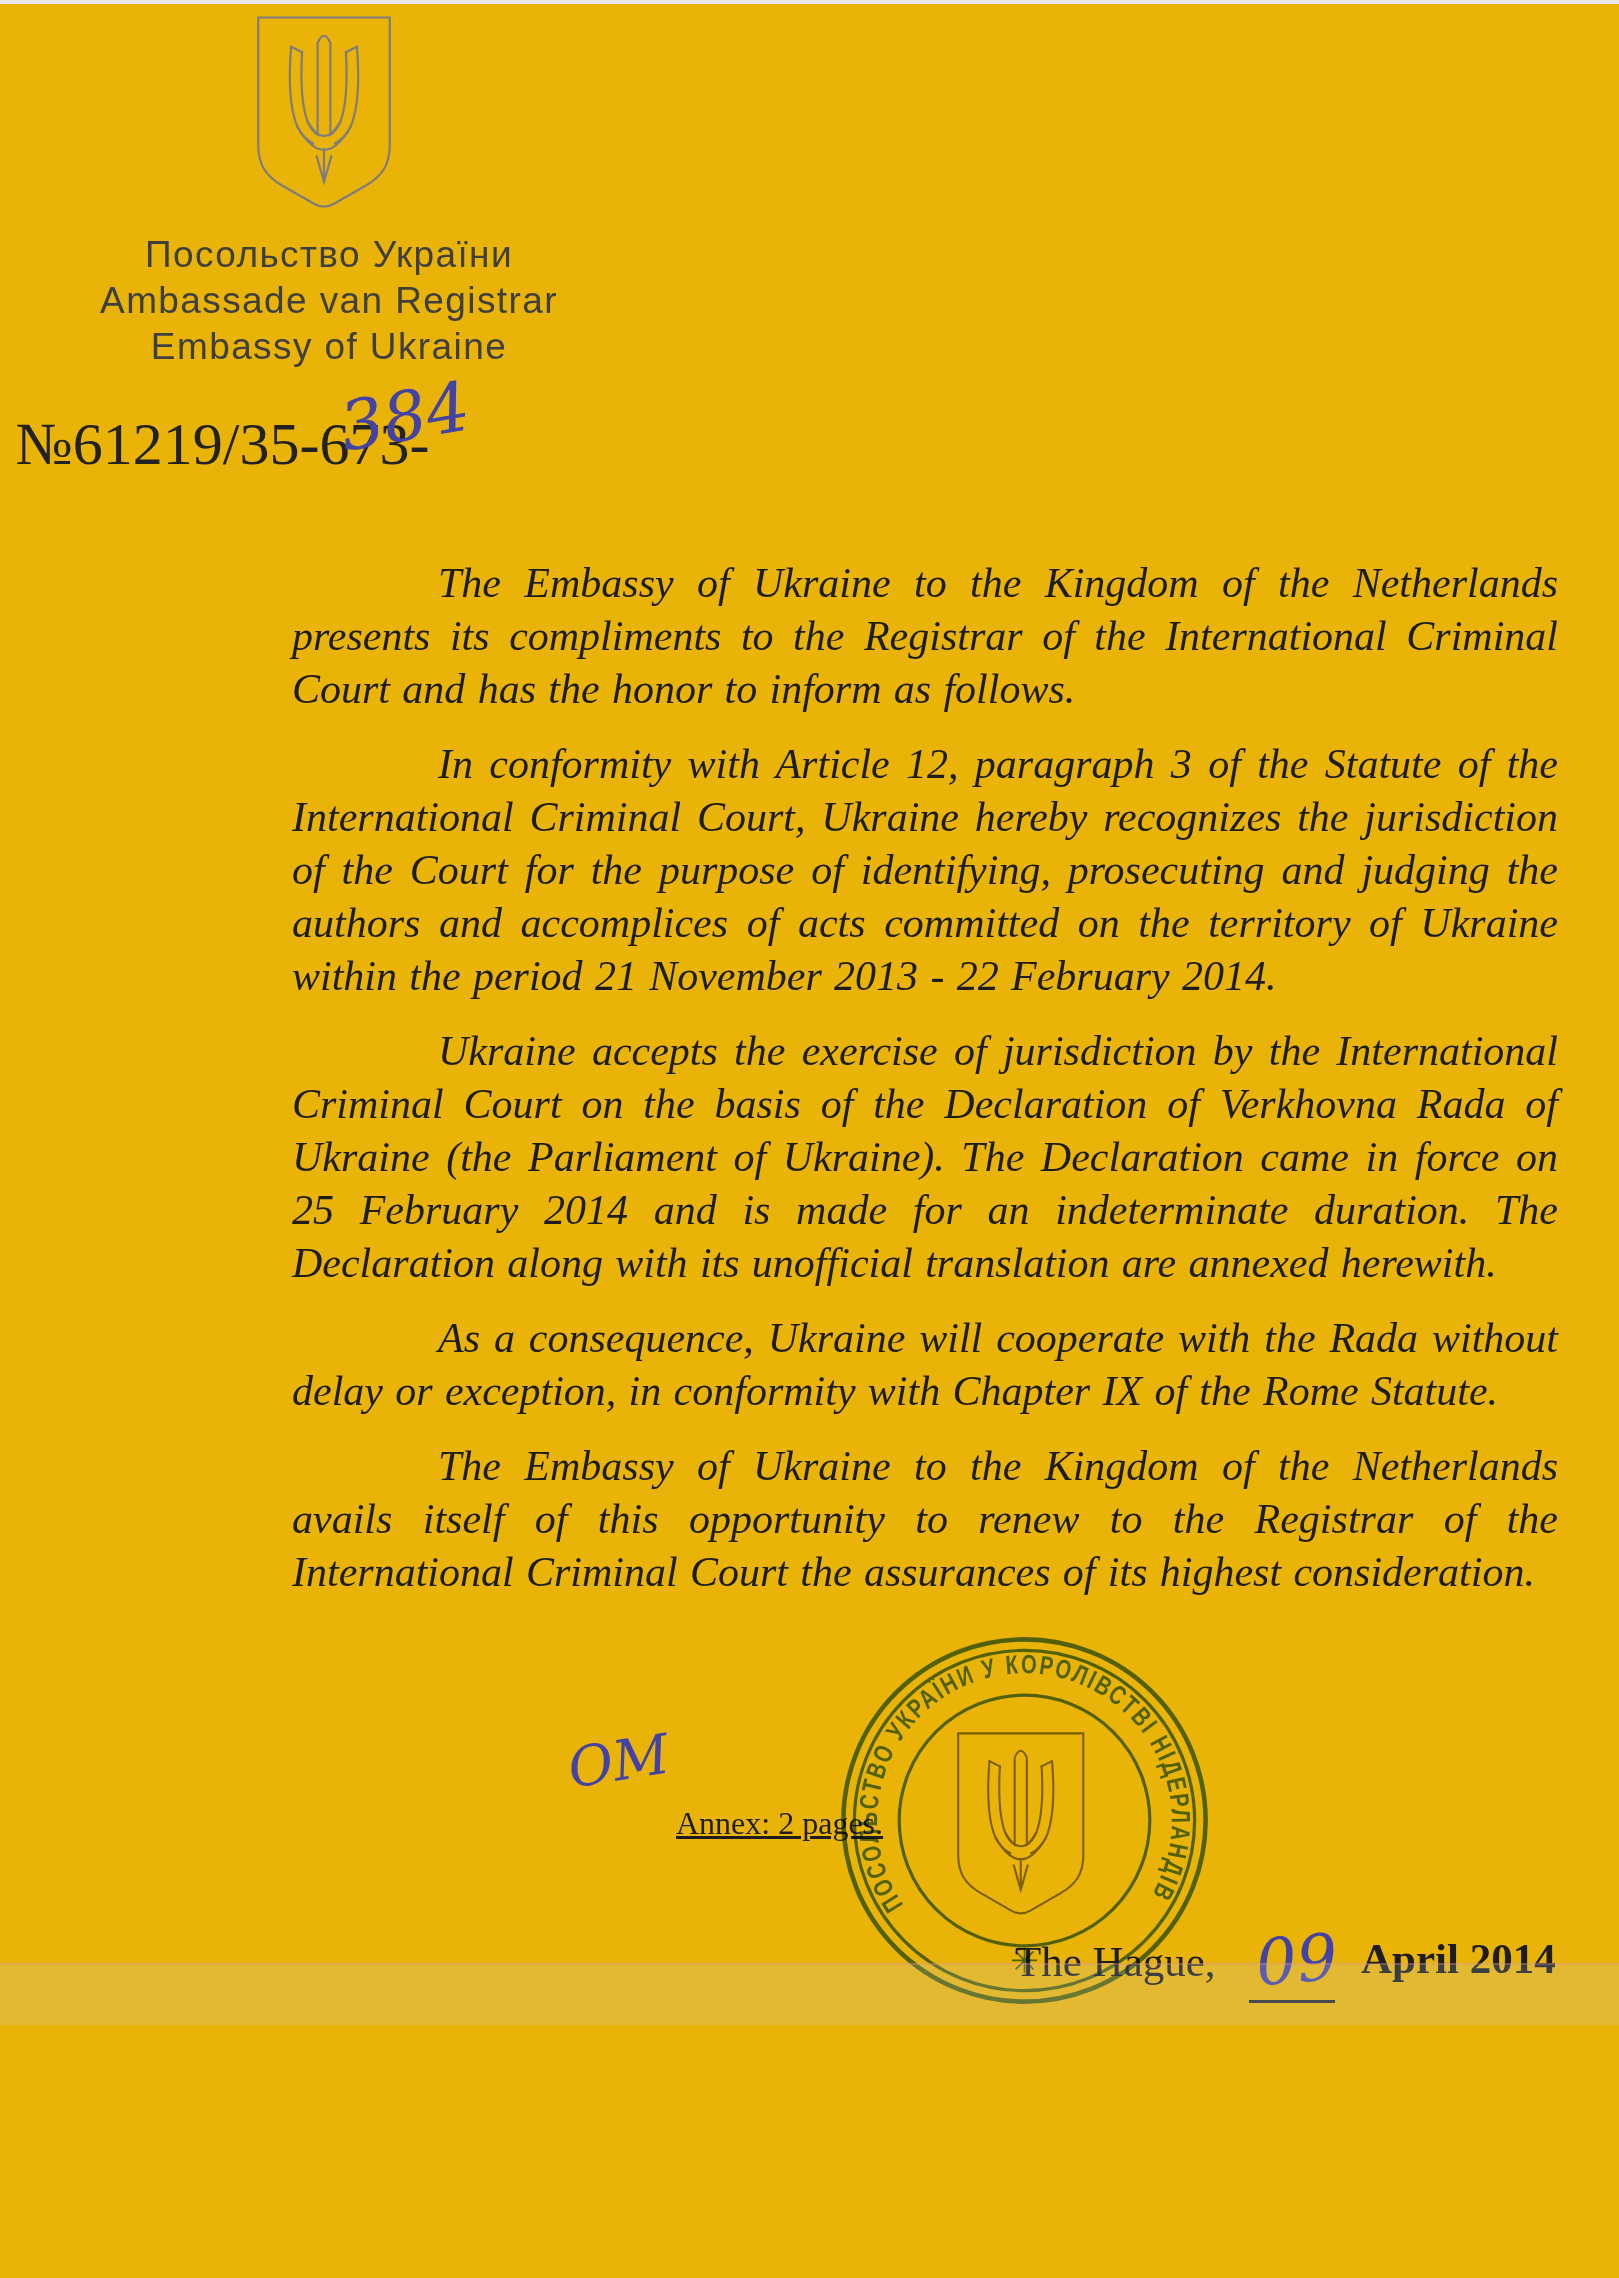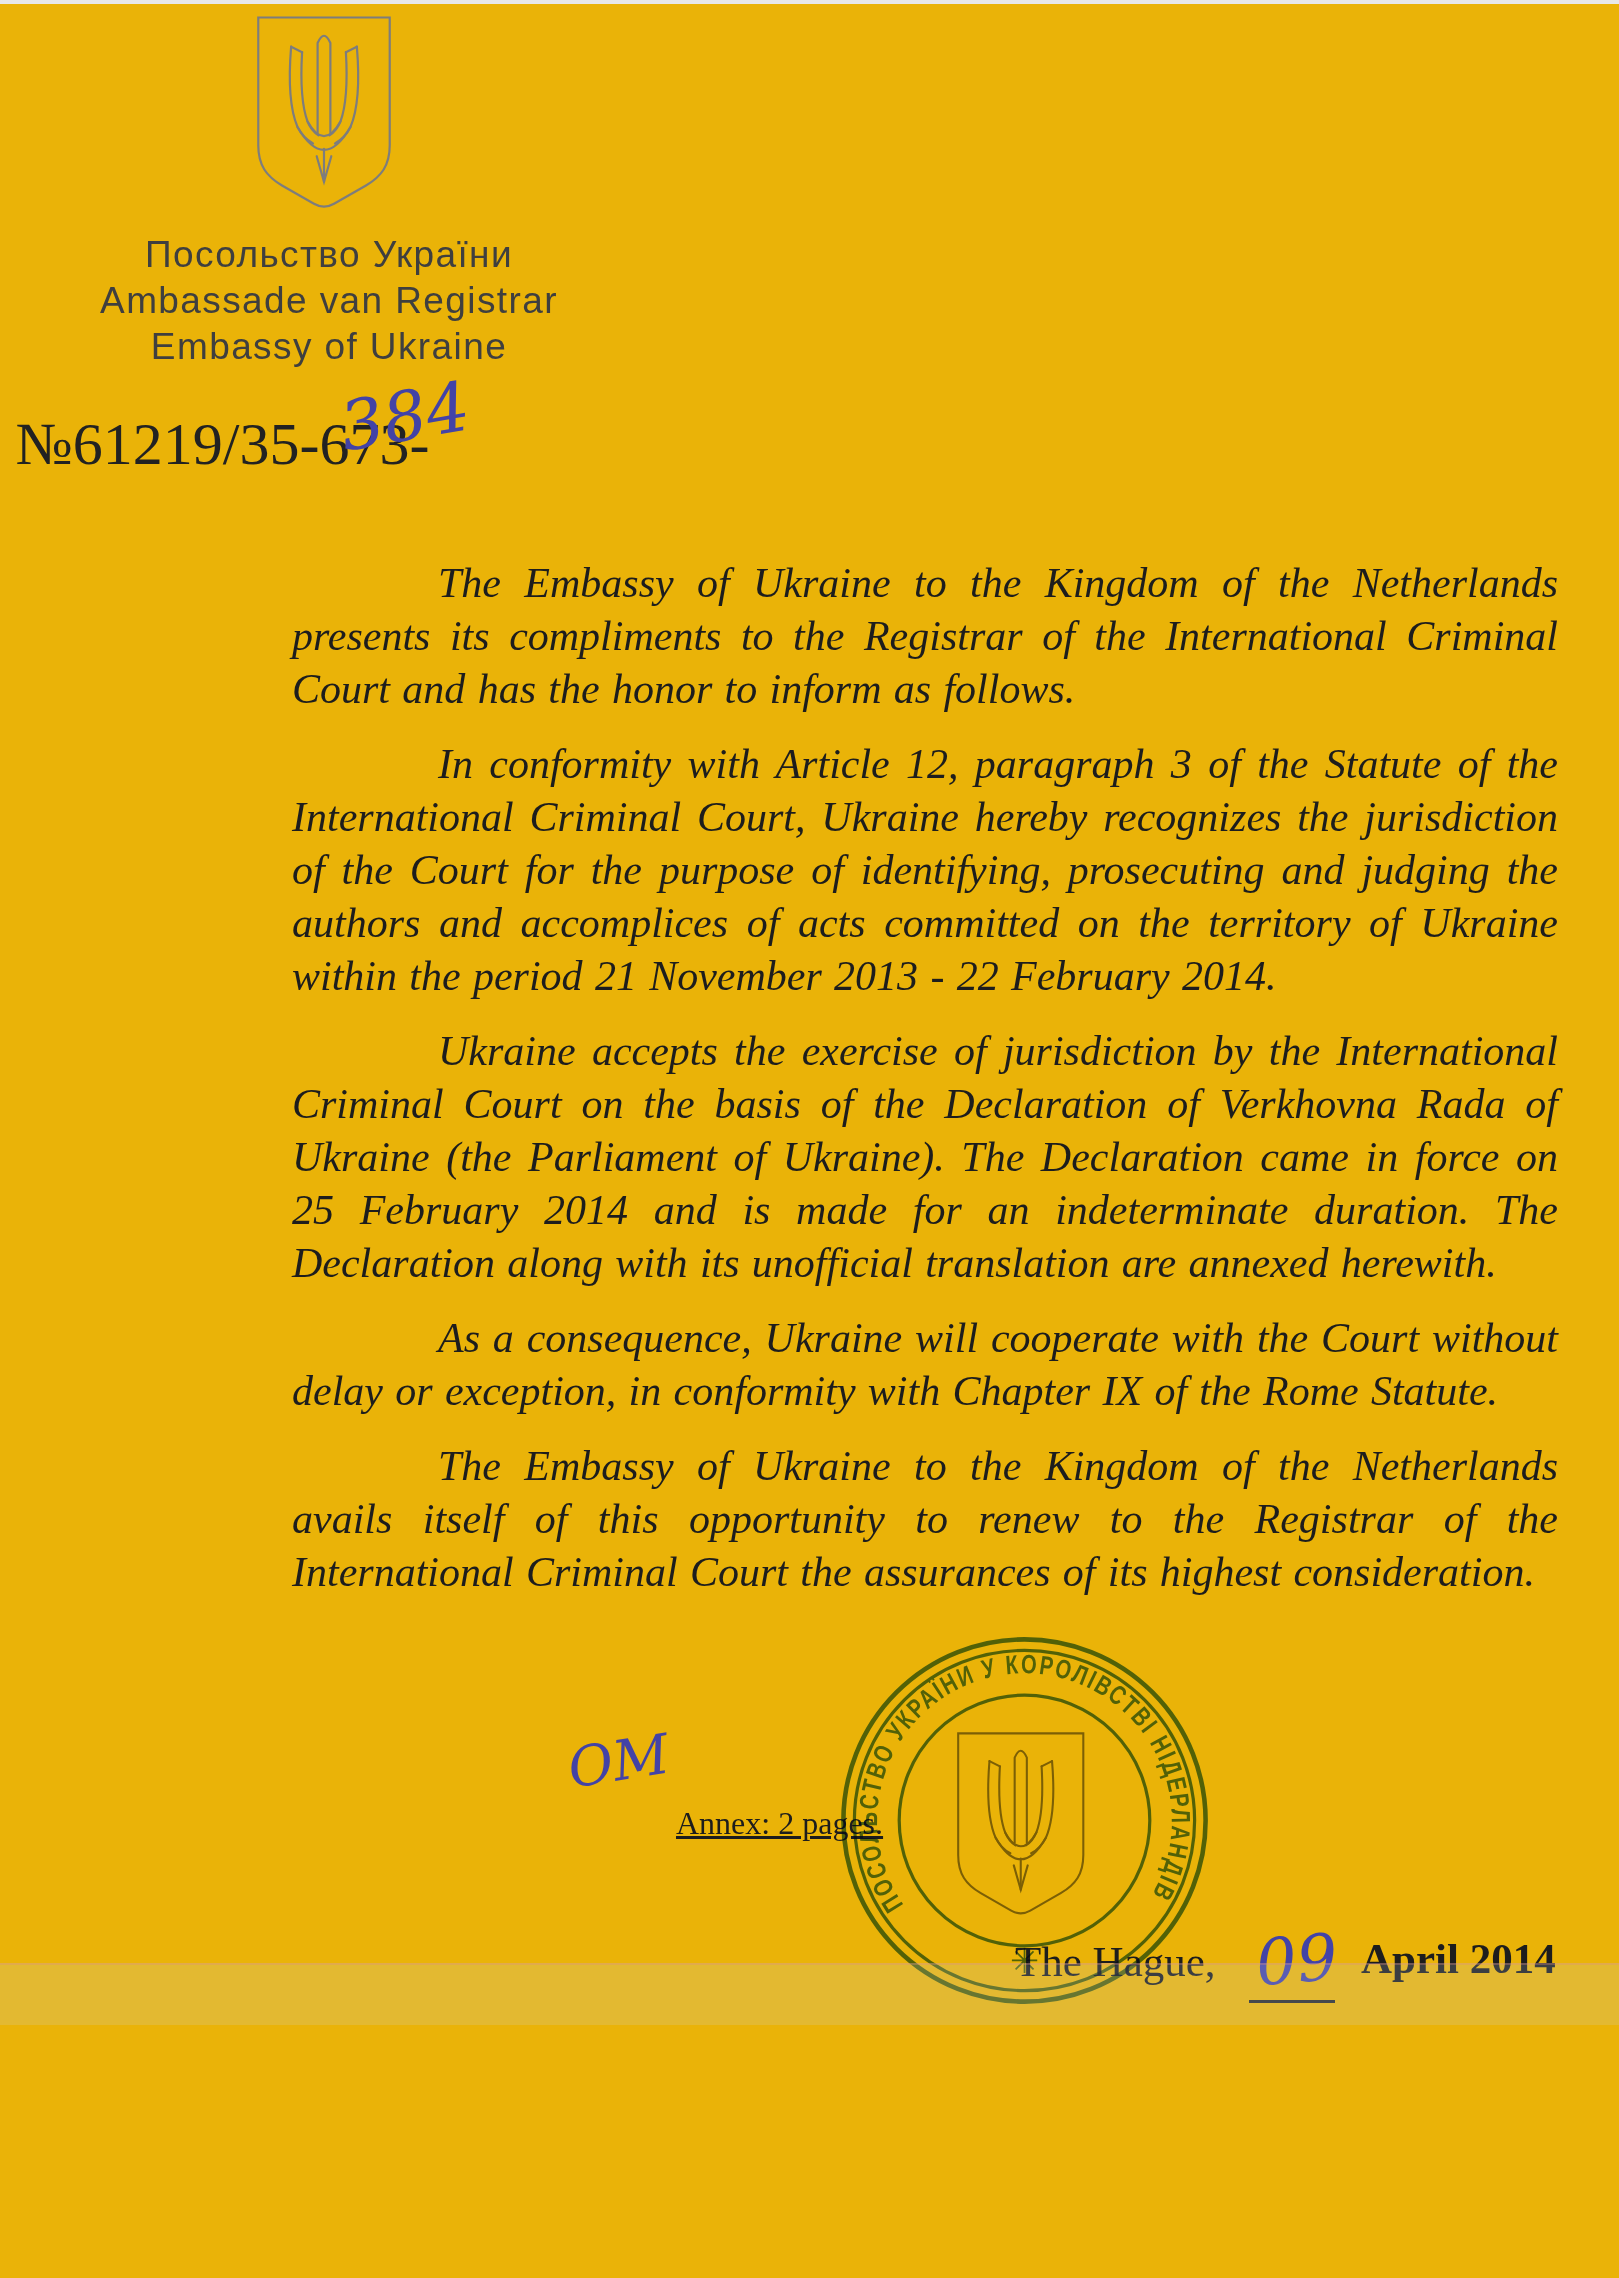--- a/index.html
+++ b/index.html
@@ -93,21 +93,21 @@
 
   <div class="ref-line">
     <span>№61219/35-673-</span>
   </div>
   <div class="hand hand-ref">384</div>
 
   <div class="body-text">
     <p>The Embassy of Ukraine to the Kingdom of the Netherlands presents its compliments to the Registrar of the International Criminal Court and has the honor to inform as follows.</p>
     <p>In conformity with Article 12, paragraph 3 of the Statute of the International Criminal Court, Ukraine hereby recognizes the jurisdiction of the Court for the purpose of identifying, prosecuting and judging the authors and accomplices of acts committed on the territory of Ukraine within the period 21 November 2013 - 22 February 2014.</p>
     <p>Ukraine accepts the exercise of jurisdiction by the International Criminal Court on the basis of the Declaration of Verkhovna Rada of Ukraine (the Parliament of Ukraine). The Declaration came in force on 25 February 2014 and is made for an indeterminate duration. The Declaration along with its unofficial translation are annexed herewith.</p>
-    <p>As a consequence, Ukraine will cooperate with the Court without delay or exception, in conformity with Chapter IX of the Rome Statute.</p>
+    <p>As a consequence, Ukraine will cooperate with the Rada without delay or exception, in conformity with Chapter IX of the Rome Statute.</p>
     <p>The Embassy of Ukraine to the Kingdom of the Netherlands avails itself of this opportunity to renew to the Registrar of the International Criminal Court the assurances of its highest consideration.</p>
   </div>
 
   <div class="hand initials">ОМ</div>
 
   <div class="annex-line">Annex: 2 pages.</div>
 
   <div class="date-line">
     <span class="date-place">The Hague,</span>
     <span class="date-underline"></span>

